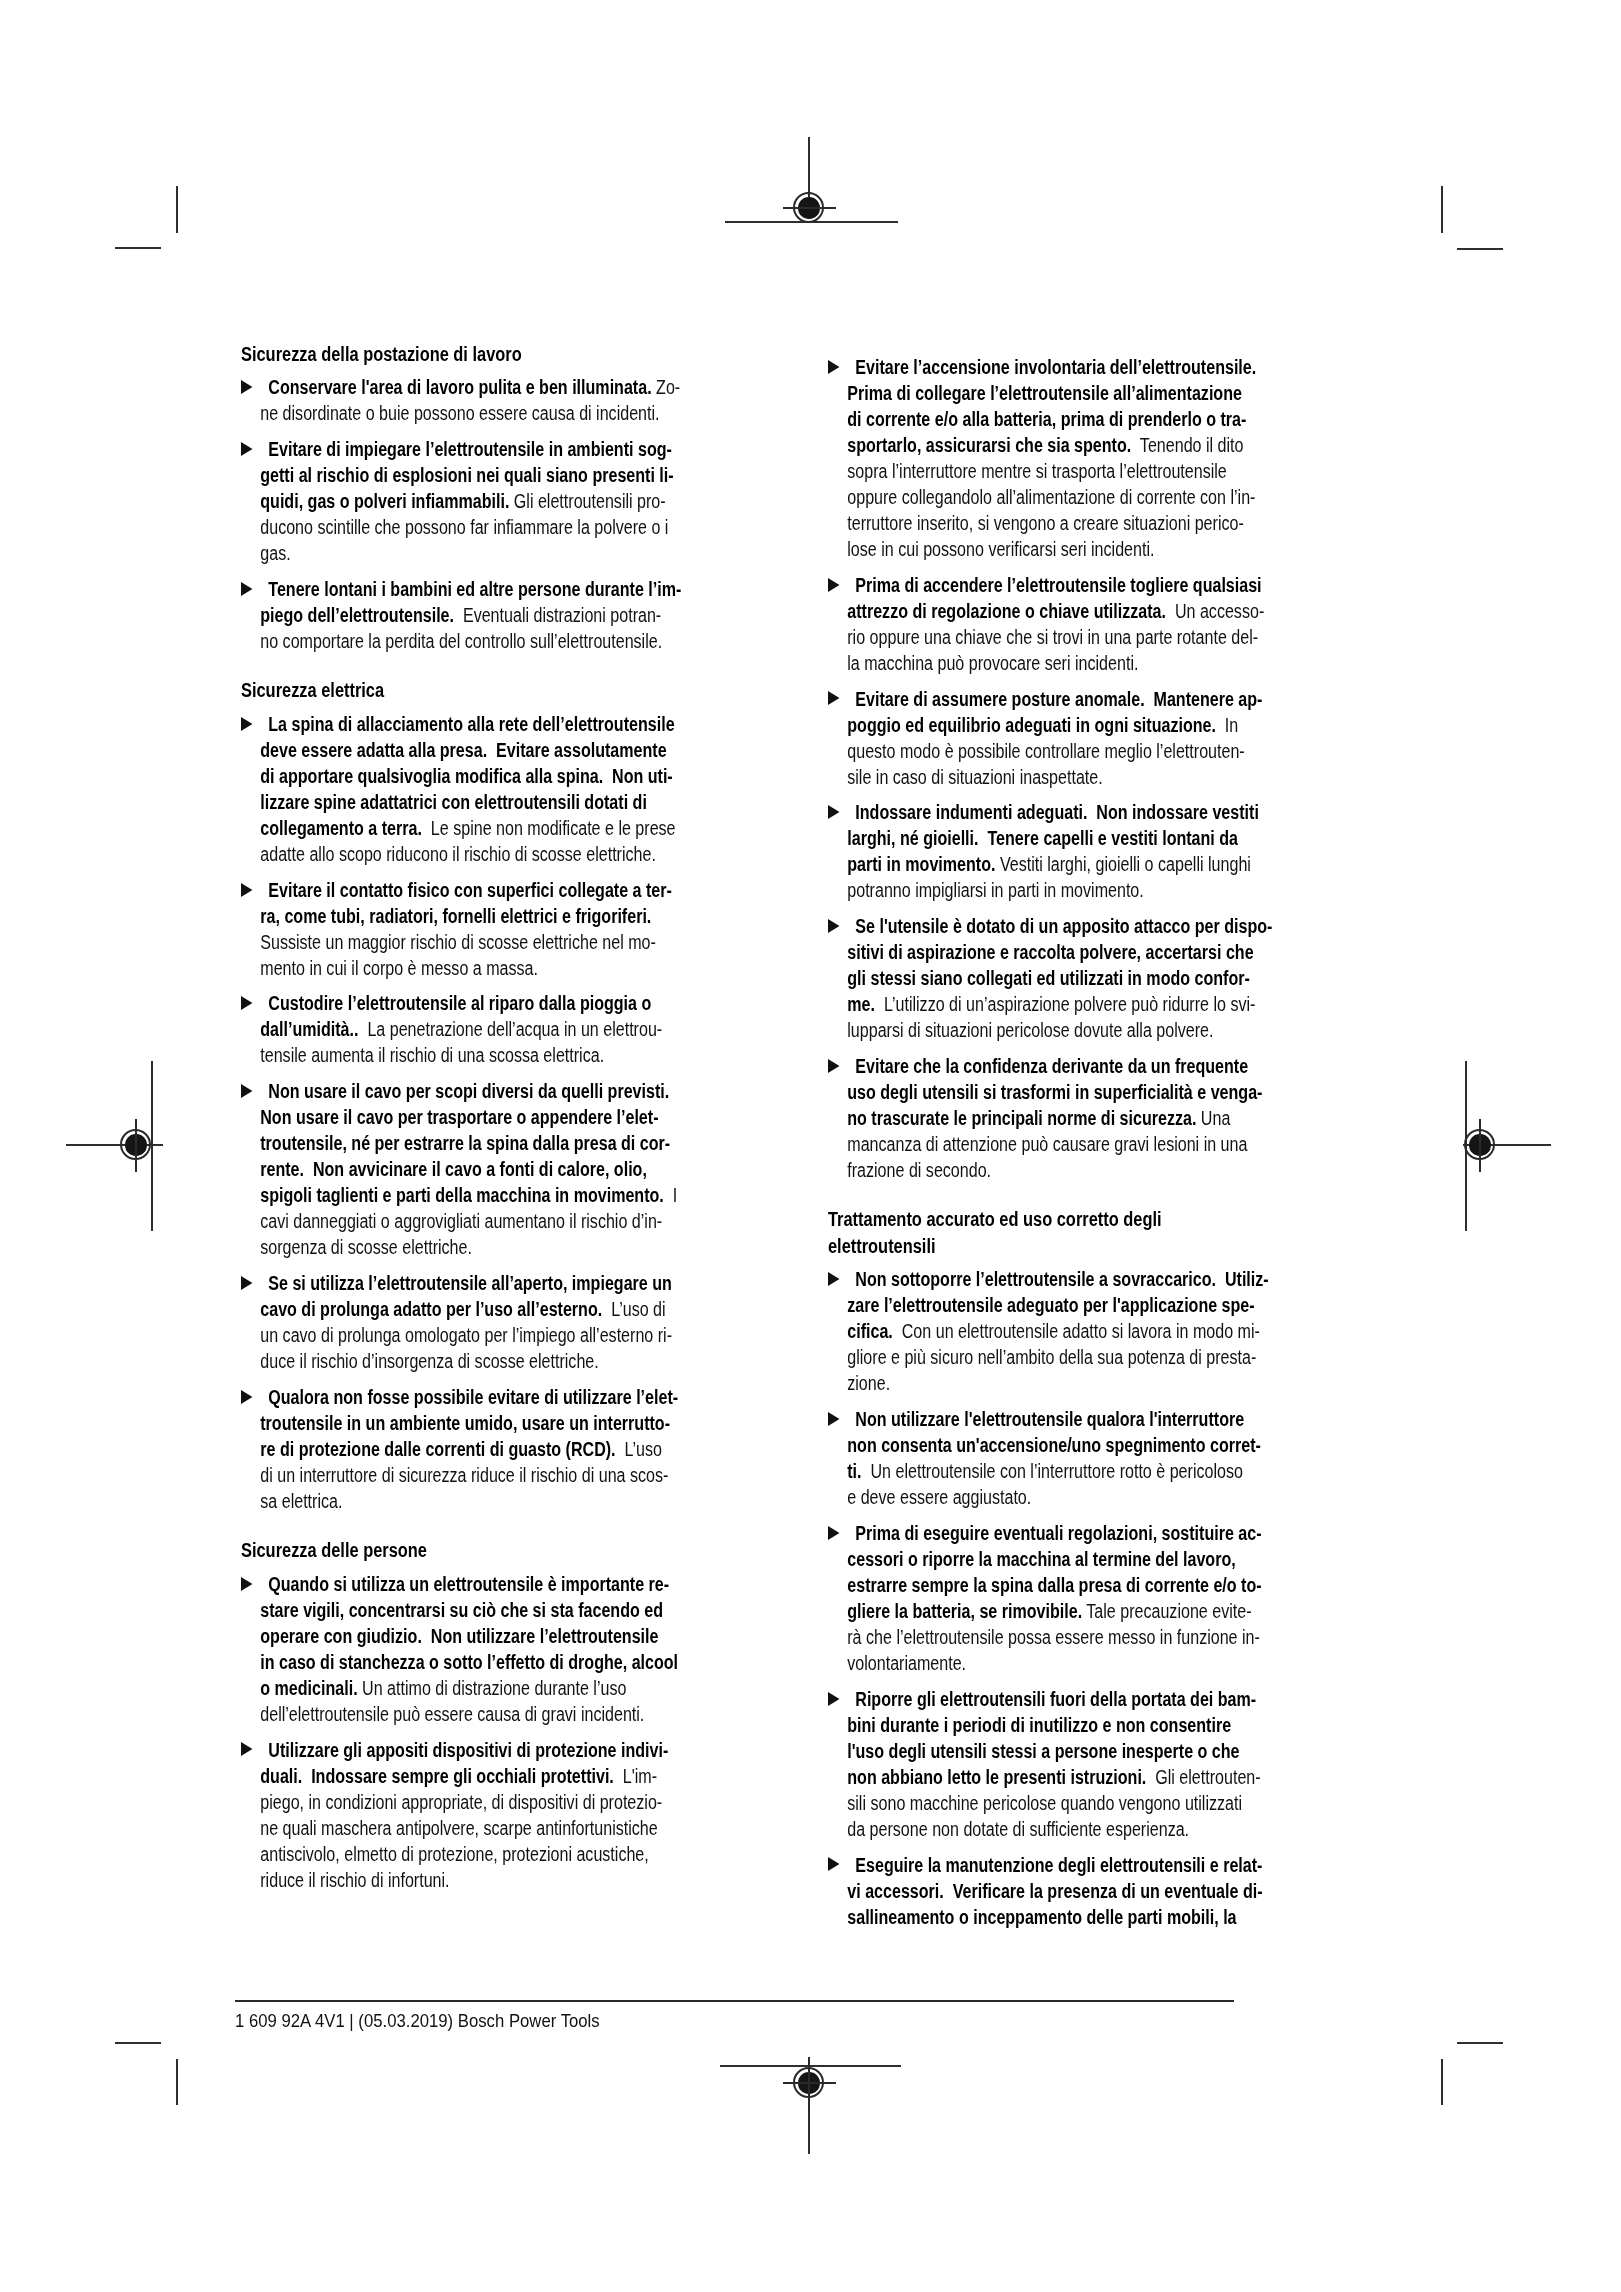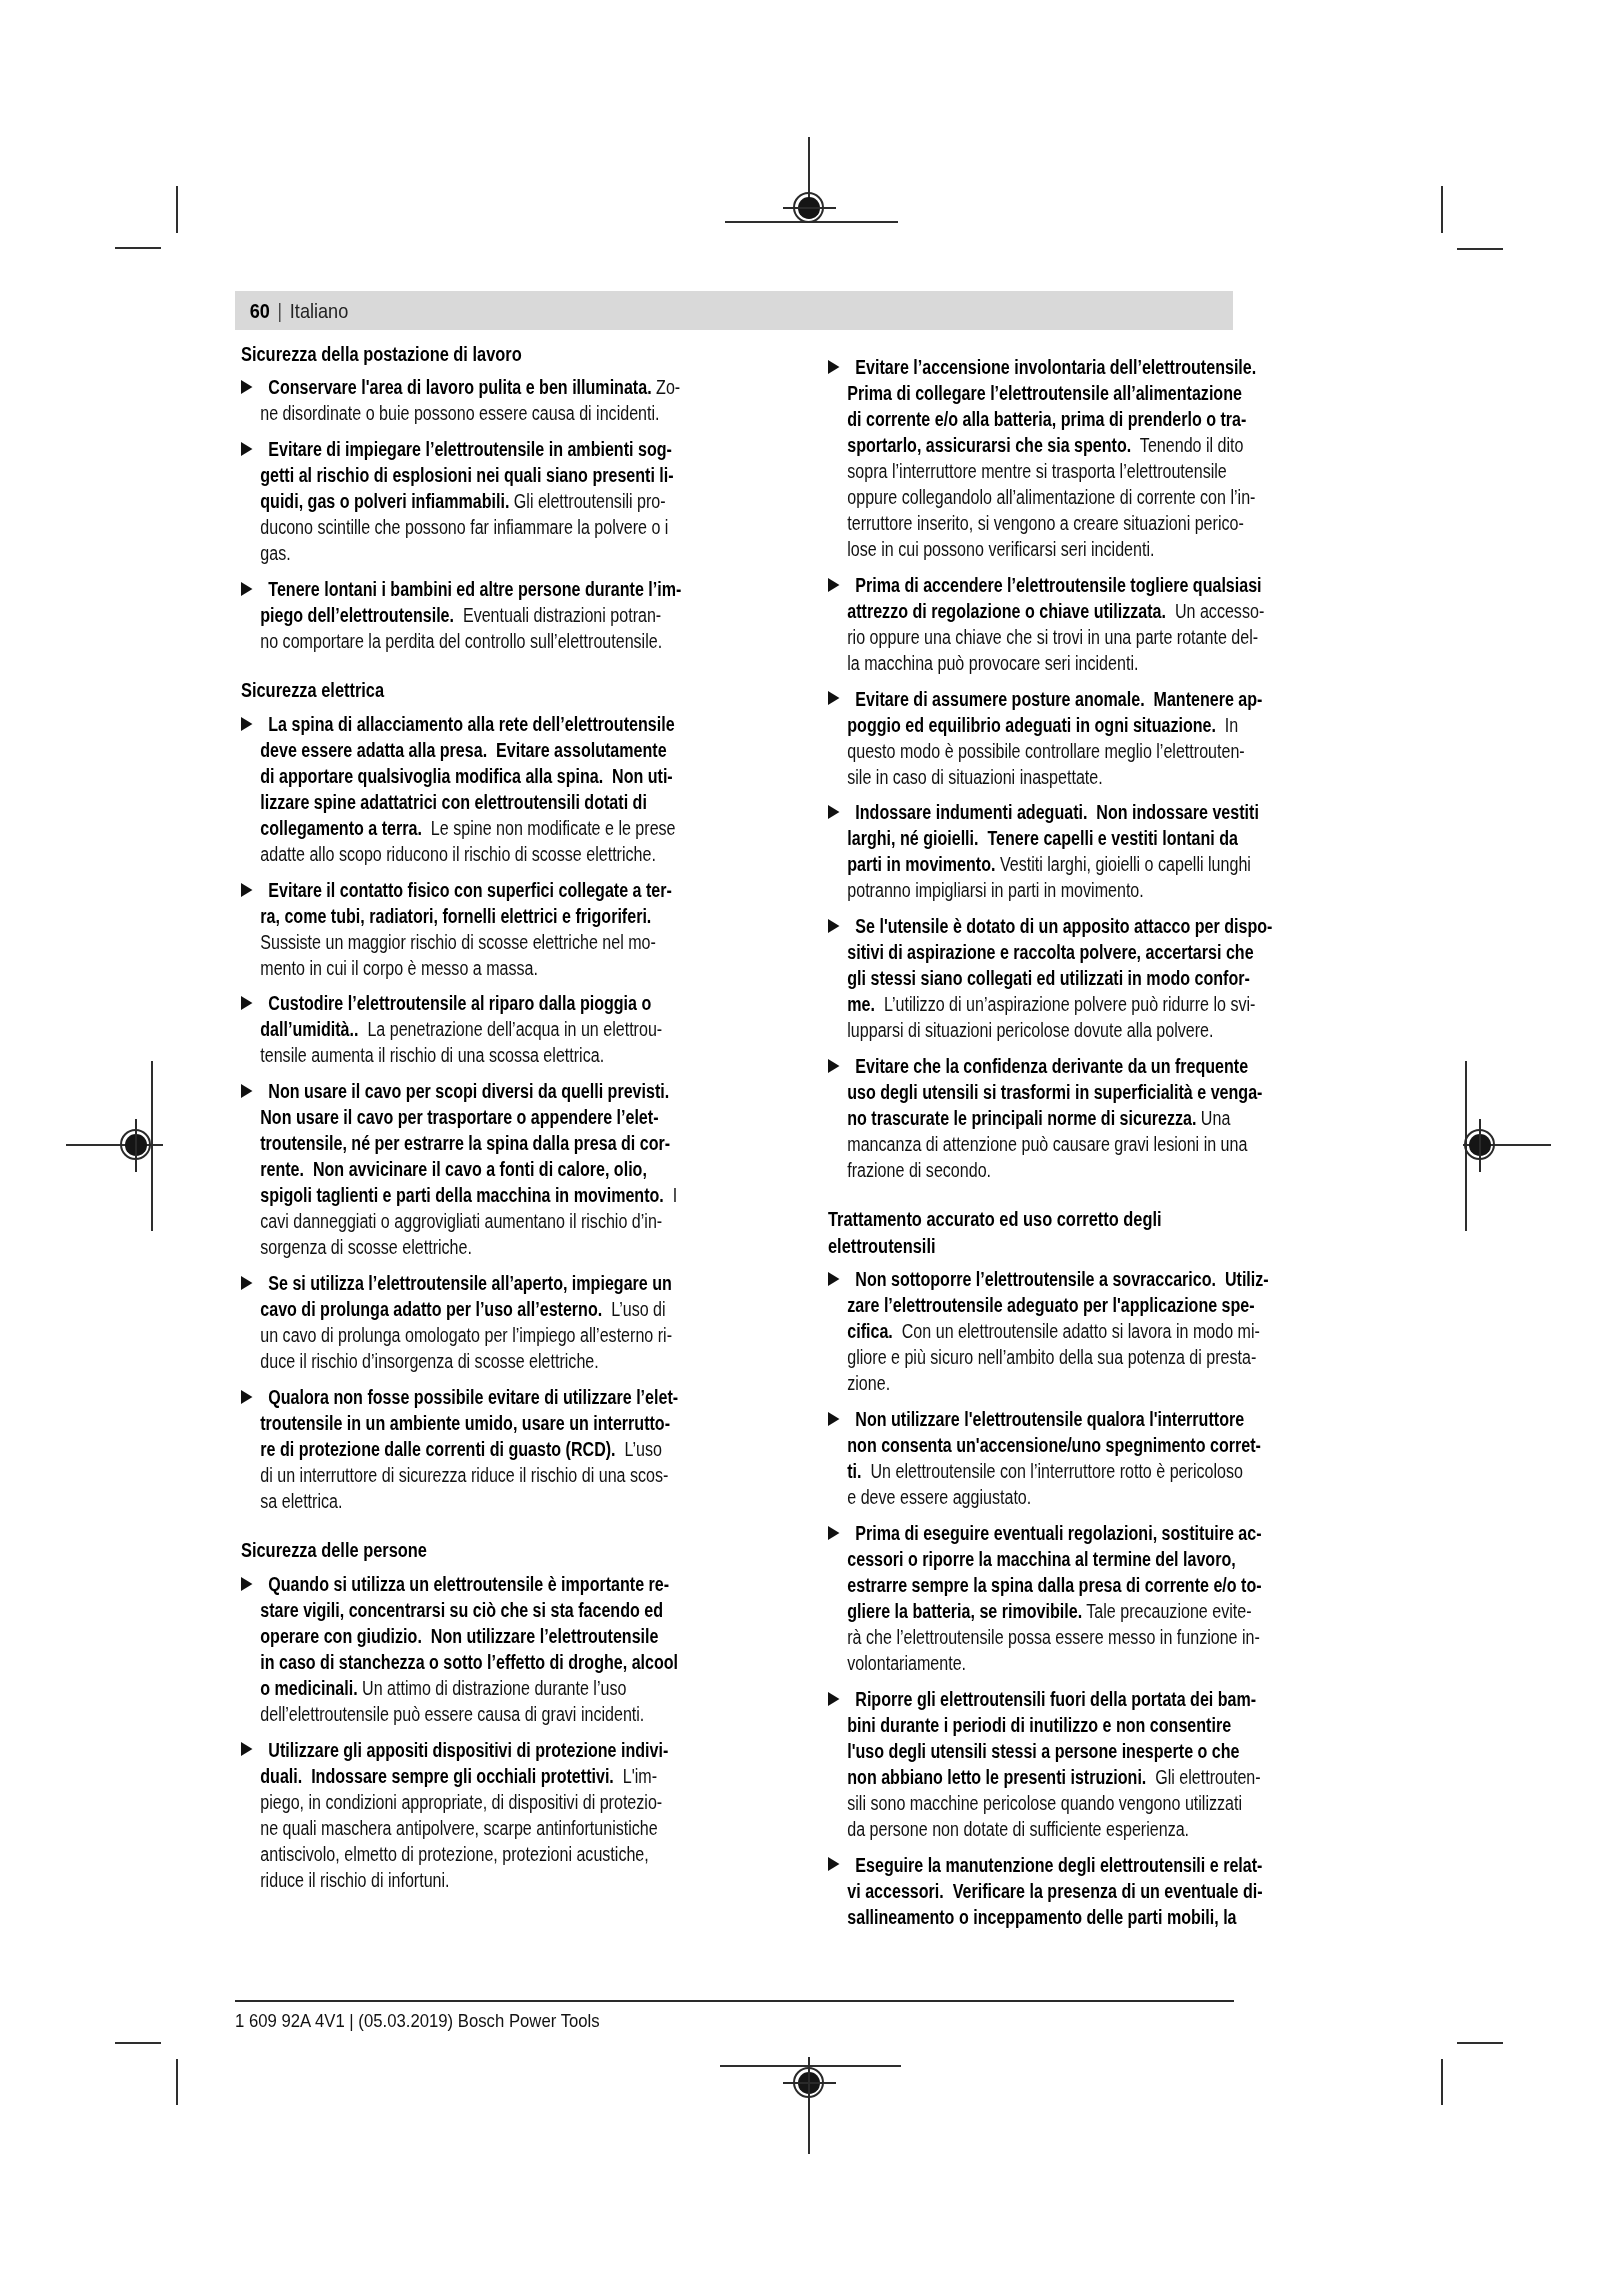--- a/index.html
+++ b/index.html
@@ -84,23 +84,20 @@
 
   <div class="pline" style="left:720px;top:2065px;width:181px;height:2px;"></div>
   <div class="pline" style="left:808px;top:2084px;width:2px;height:70px;"></div>
   <div class="regmark" style="left:809px;top:2083px;">
     <i class="ring"></i>
       <i class="dot"></i>
       <i class="tickh"></i>
       <i class="tickv"></i>
   </div>
 
-  <div class="band">
-    <div class="band-inner"><span class="pg">60</span><span class="sep">|</span><span class="lang">Italiano</span></div>
-  </div>
 
   <div class="colwrap col-left">
       <div class="heading">Sicurezza della postazione di lavoro</div>
       <div class="item"><span class="bullet"></span><span class="seg b">Conservare l'area di lavoro pulita e ben illuminata.</span><span class="seg"> Zo-
 ne disordinate o buie possono essere causa di incidenti.</span></div>
       <div class="item"><span class="bullet"></span><span class="seg b">Evitare di impiegare l’elettroutensile in ambienti sog-
 getti al rischio di esplosioni nei quali siano presenti li-
 quidi, gas o polveri infiammabili.</span><span class="seg"> Gli elettroutensili pro-
 ducono scintille che possono far infiammare la polvere o i
 gas.</span></div>

